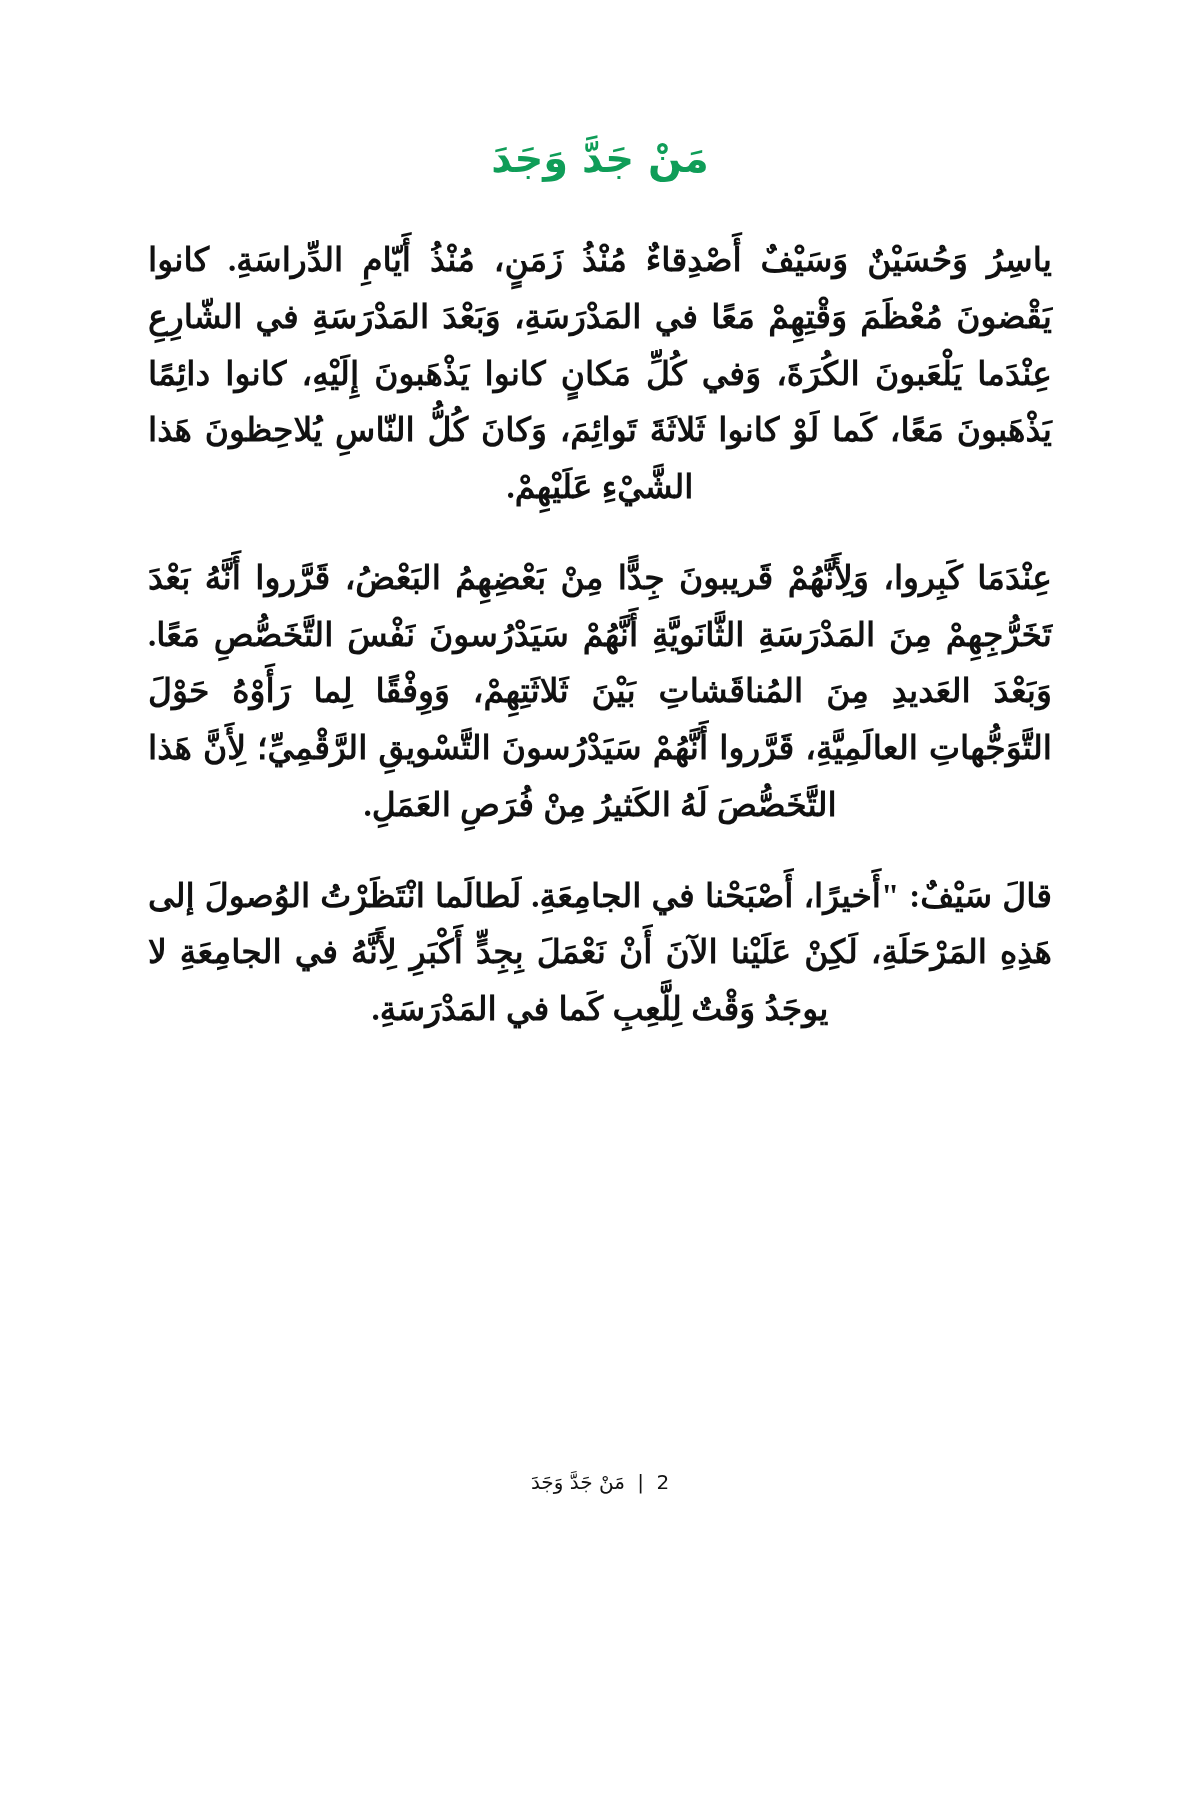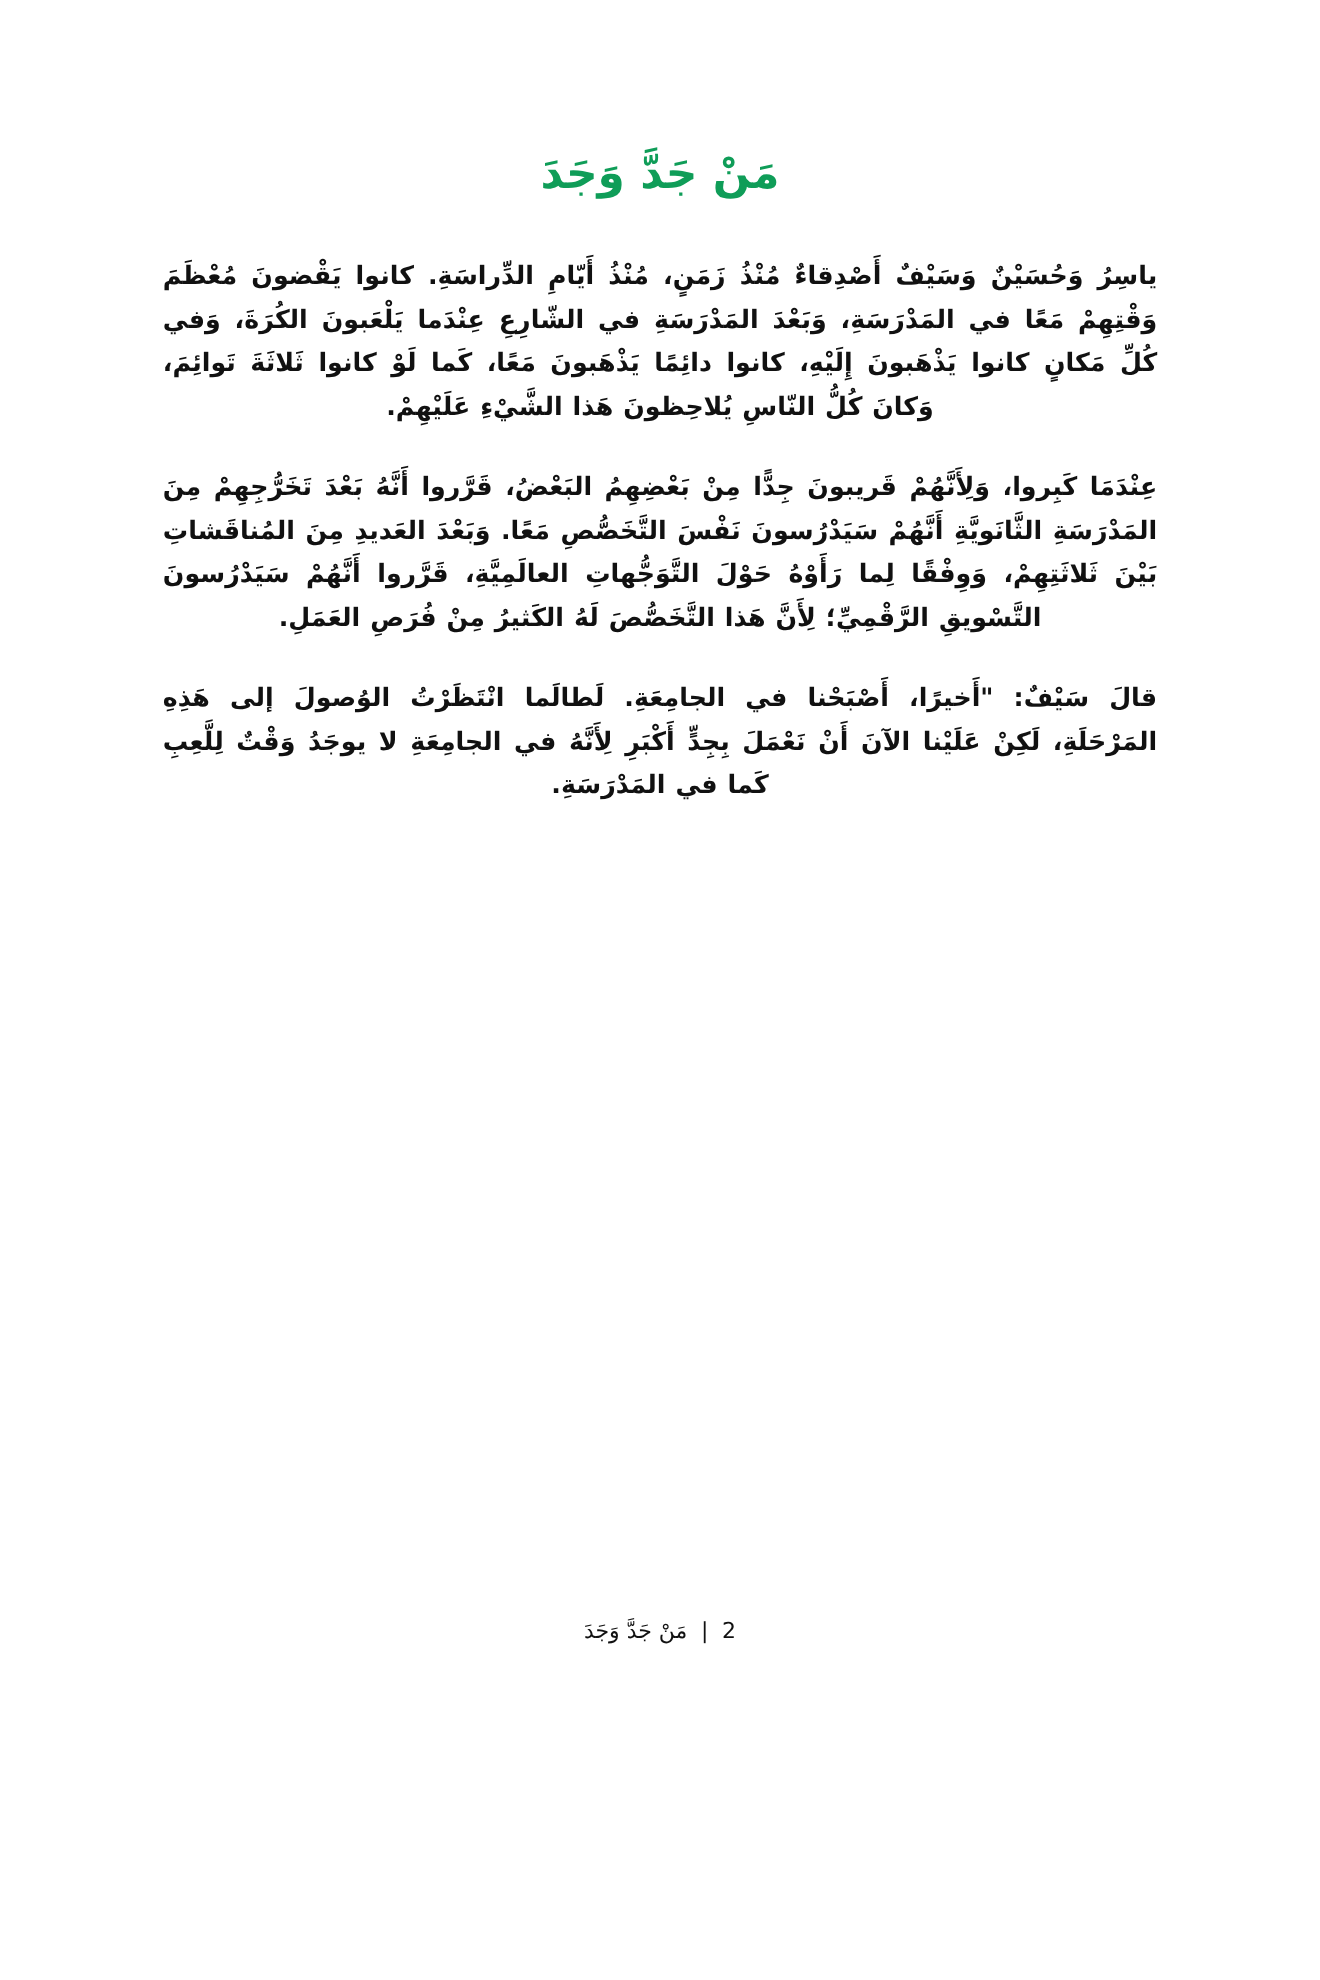--- a/index.html
+++ b/index.html
@@ -29,26 +29,27 @@
     font-size: 40px;
     font-weight: bold;
     line-height: 1.4;
     margin: 0 0 46px 0;
     direction: rtl;
   }
   .body-text {
     direction: rtl;
     text-align: justify;
     text-align-last: center;
-    font-size: 23px;
+    font-size: 33px;
     line-height: 1.72;
     font-weight: bold;
     margin: 0 0 34px 0;
     letter-spacing: 0px;
     word-spacing: 1px;
+    font-family: Liberation Serif, serif;
   }
   .body-text.last {
     margin-bottom: 0;
   }
   .footer {
     position: absolute;
     left: 0;
     right: 0;
     bottom: 88px;
     text-align: center;

